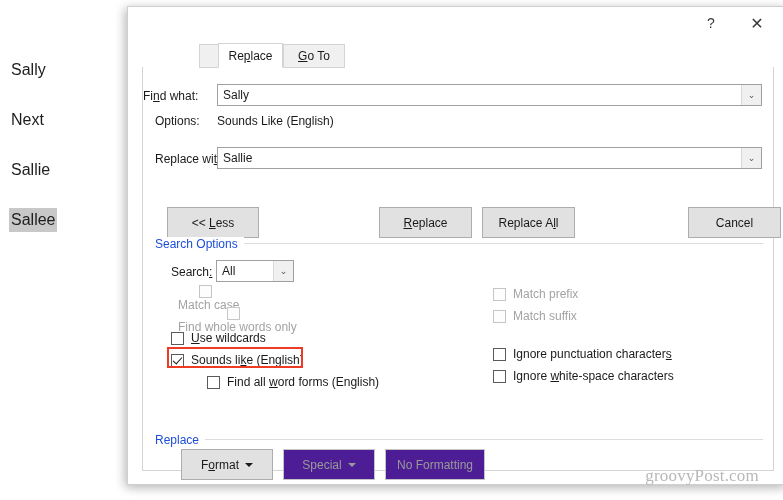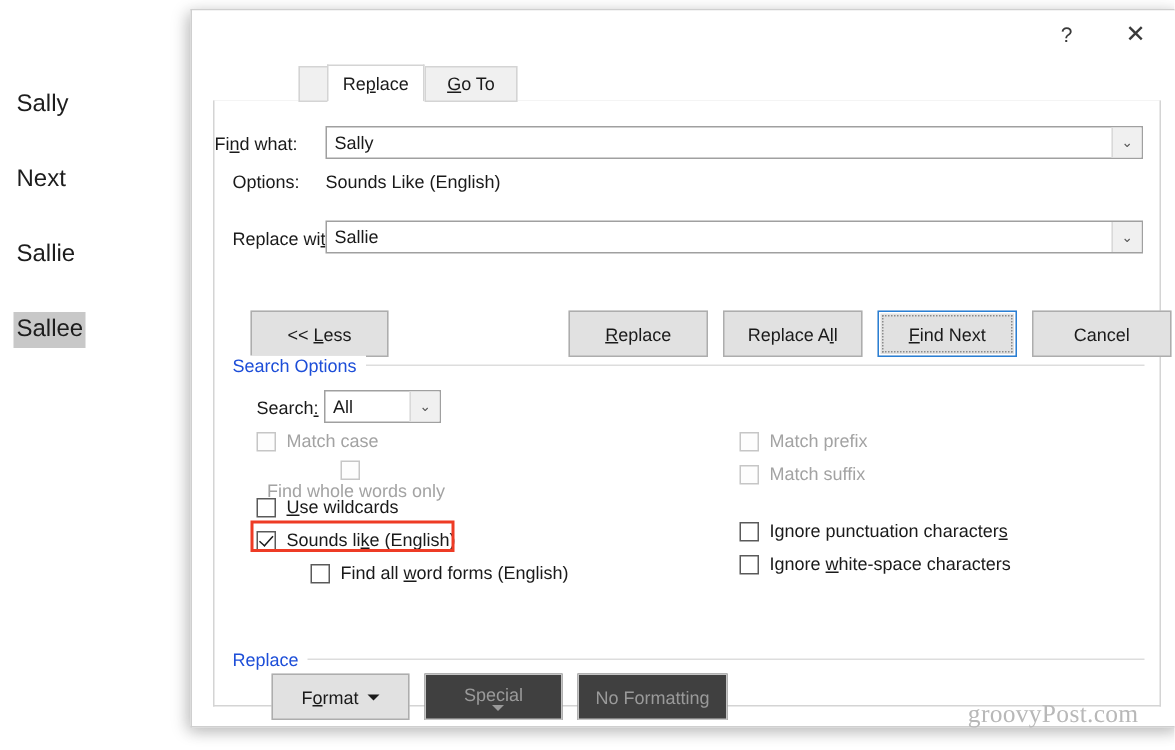--- a/index.html
+++ b/index.html
@@ -135,21 +135,21 @@
   
   .btn{
     position:absolute;height:31px;
     background:#e1e1e1;
     border:1px solid #adadad;
     box-sizing:border-box;
     display:flex;align-items:center;justify-content:center;
     font-size:12px;color:#1a1a1a;
     cursor:default;
   }
-  .btn.disabled{color:#9a9a9a;border-color:#c4c4c4;background:#404040;flex-direction:column;}
+  .btn.disabled{color:#9a9a9a;border-color:#c4c4c4;background:#4c1d95;}
   .btn.default{
     border:1px solid #2a7fd4;
     box-shadow:inset 0 0 0 1px #ffffff;
   }
   .btn.default .inner-dotted{
     position:absolute;left:2px;top:2px;right:2px;bottom:2px;
     border:1px dotted #8a8a8a;
   }
   #btn-less{left:24px;top:140px;width:92px;}
   #btn-replace{left:236px;top:140px;width:93px;}
@@ -190,21 +190,21 @@
   .cb.dim{border-color:#c6c6c6;background:#fdfdfd;}
   .cb.checked:after{
     content:"";position:absolute;
     left:3px;top:0px;width:4px;height:8px;
     border:solid #1a1a1a;border-width:0 1.6px 1.6px 0;
     transform:rotate(42deg);
   }
   .cb-label{margin-left:7px;font-size:12px;color:#1a1a1a;white-space:nowrap;}
   .cb-label.dim{color:#a3a3a3;}
 
-  #cb-matchcase{left:28px;top:218px;}
+  #cb-matchcase{left:28px;top:218px;flex-direction:column;}
   #cb-wholewords{left:28px;top:240px;flex-direction:column;}
   #cb-wildcards{left:28px;top:262px;}
   #cb-soundslike{left:28px;top:284px;}
   #cb-wordforms{left:28px;top:306px;padding-left:36px;}
   #cb-matchprefix{left:350px;top:218px;}
   #cb-matchsuffix{left:350px;top:240px;}
   #cb-ignorepunct{left:350px;top:278px;}
   #cb-ignorews{left:350px;top:300px;}
 
   #redbox{
@@ -281,24 +281,20 @@
 
     <div class="field-label" id="lbl-replacewith">Replace wi<span class="ul">t</span>h:</div>
     <div class="combo" id="combo-replacewith">
       <div class="val">Sallie</div>
       <div class="arrow">⌄</div>
     </div>
 
     <div class="btn" id="btn-less">&lt;&lt;&nbsp;<span class="ul">L</span>ess</div>
     <div class="btn" id="btn-replace"><span class="ul">R</span>eplace</div>
     <div class="btn" id="btn-replaceall">Replace A<span class="ul">l</span>l</div>
-    <div class="btn default" id="btn-findnext">
-        <span class="inner-dotted"></span>
-        <span><span class="ul">F</span>ind Next</span>
-      </div>
     <div class="btn" id="btn-cancel">Cancel</div>
 
     <div class="group-title" id="grp-search-title">Search Options</div>
     <div class="group-line" id="grp-search-line"></div>
 
     <div id="lbl-search">Search<span class="ul">:</span></div>
     <div class="combo" id="combo-search">
       <div class="val">All</div>
       <div class="arrow">⌄</div>
     </div>

